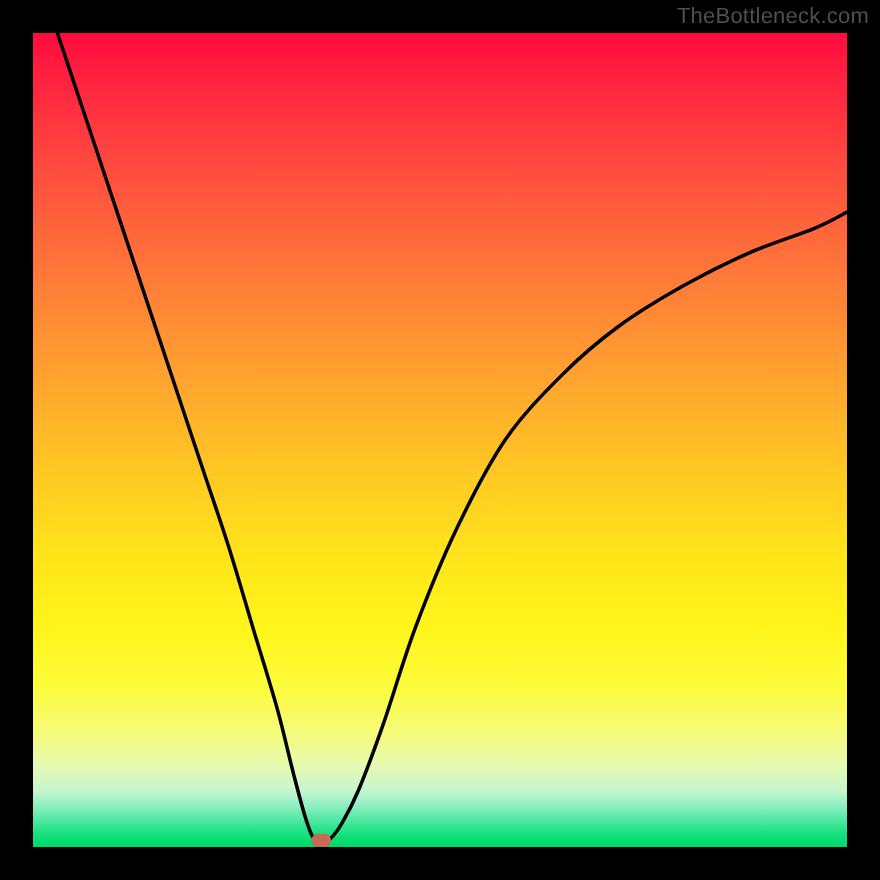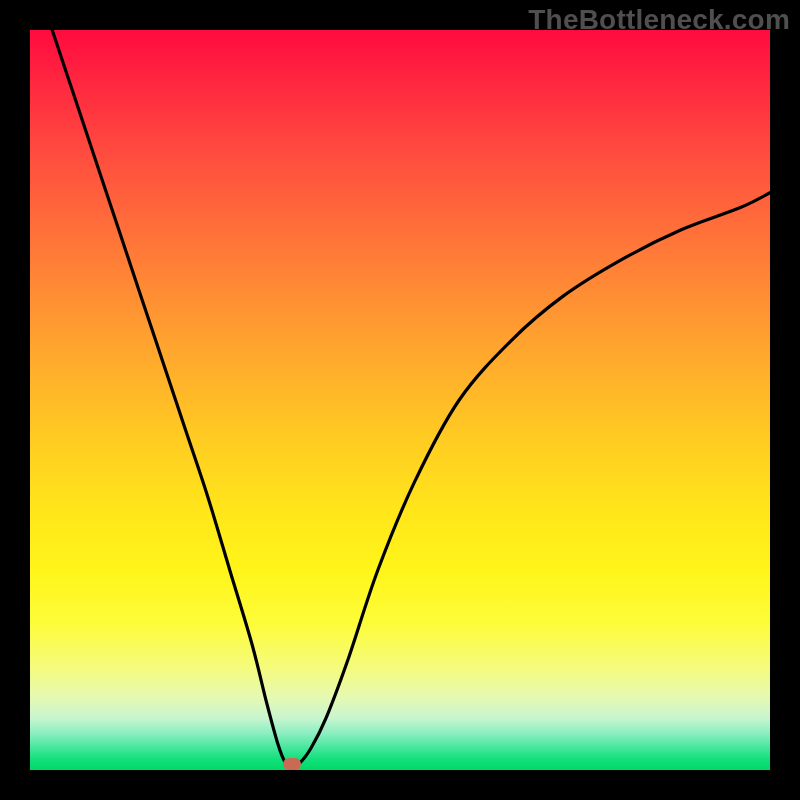--- a/index.html
+++ b/index.html
@@ -34,22 +34,22 @@
       #45e79c 97%,
       #13e07c 98.5%,
       #00d968 100%
     );
   }
   .watermark {
     position: absolute;
     top: 4px;
     right: 10px;
     color: #4f4f4f;
-    font-size: 28px;
-    font-weight: 700;
+    font-size: 20px;
+    font-weight: 400;
     letter-spacing: 0.2px;
     user-select: none;
   }
   svg.curve {
     position: absolute;
     left: 0;
     top: 0;
     width: 740px;
     height: 740px;
   }

